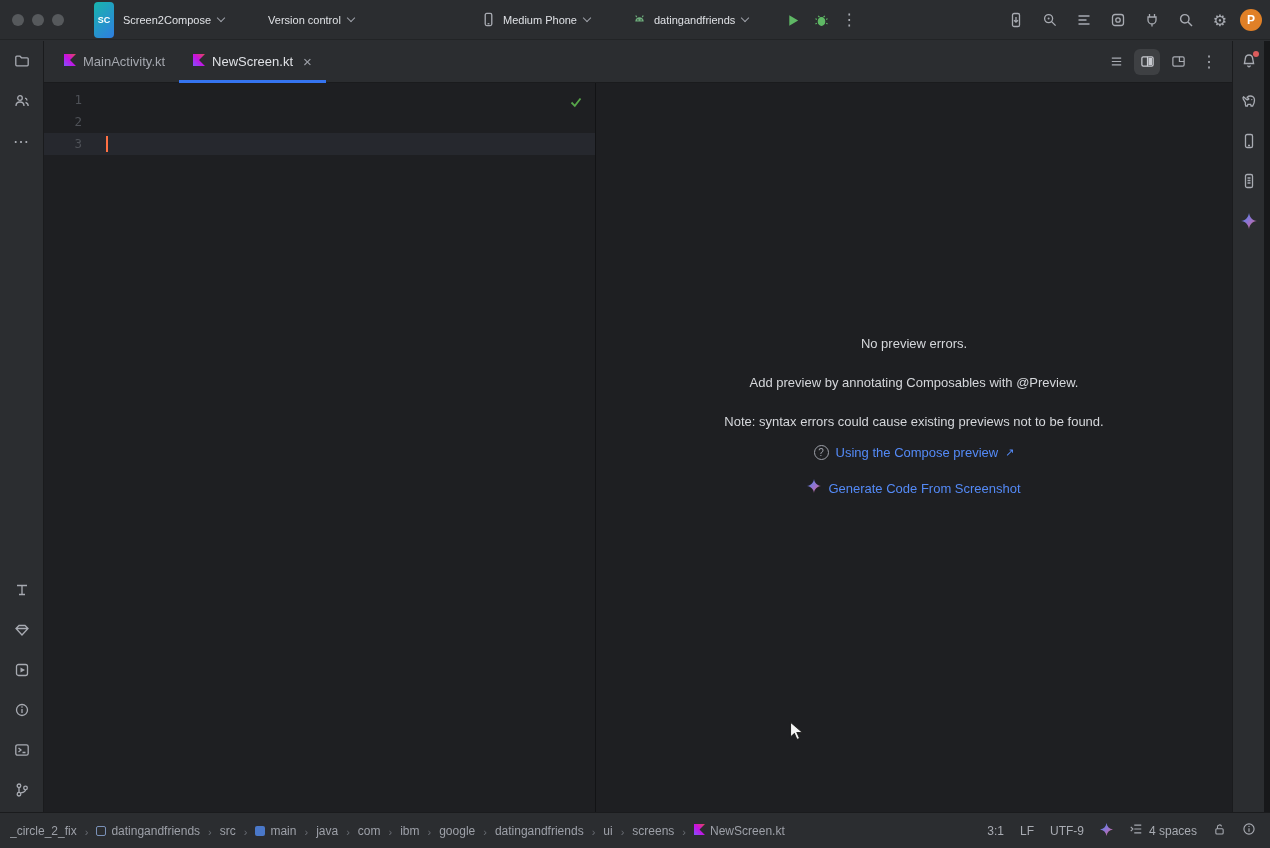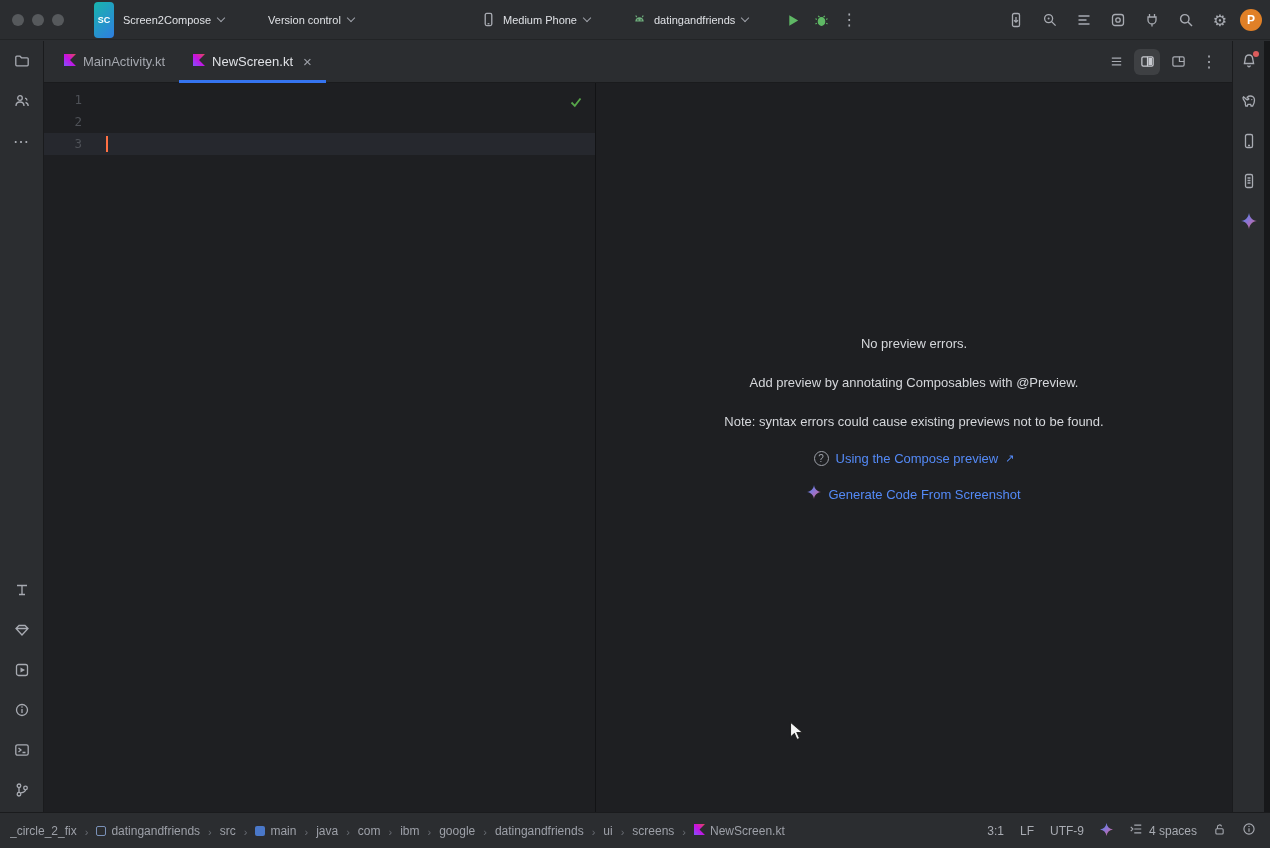--- a/index.html
+++ b/index.html
@@ -369,21 +369,21 @@
               <svg width="14" height="14" viewBox="0 0 14 14" fill="none" stroke="#57a64a" stroke-width="1.8">
                 <path d="M2.5 7.5 L5.8 10.8 L11.5 3.5"></path>
               </svg>
             </span>
           </button>
         </div>
 
         <div class="preview-pane">
           <div class="msg">No preview errors.</div>
           <div class="msg">Add preview by annotating Composables with @Preview.</div>
-          <div class="msg" style="margin-bottom:22px">Note: syntax errors could cause existing previews not to be found.</div>
+          <div class="msg" style="margin-bottom:16px">Note: syntax errors could cause existing previews not to be found.</div>
           <div class="link-row">
             <span class="help-badge">?</span>
             <a class="link">Using the Compose preview</a>
             <span class="ext-arrow">↗</span>
           </div>
           <div class="link-row">
             <span>
               <svg width="14" height="14" viewBox="0 0 16 16">
                   <path d="M8 0 C8.6 4.5 11.5 7.4 16 8 C11.5 8.6 8.6 11.5 8 16 C7.4 11.5 4.5 8.6 0 8 C4.5 7.4 7.4 4.5 8 0 Z" fill="url(#gemGrad)"></path>
                 </svg>

